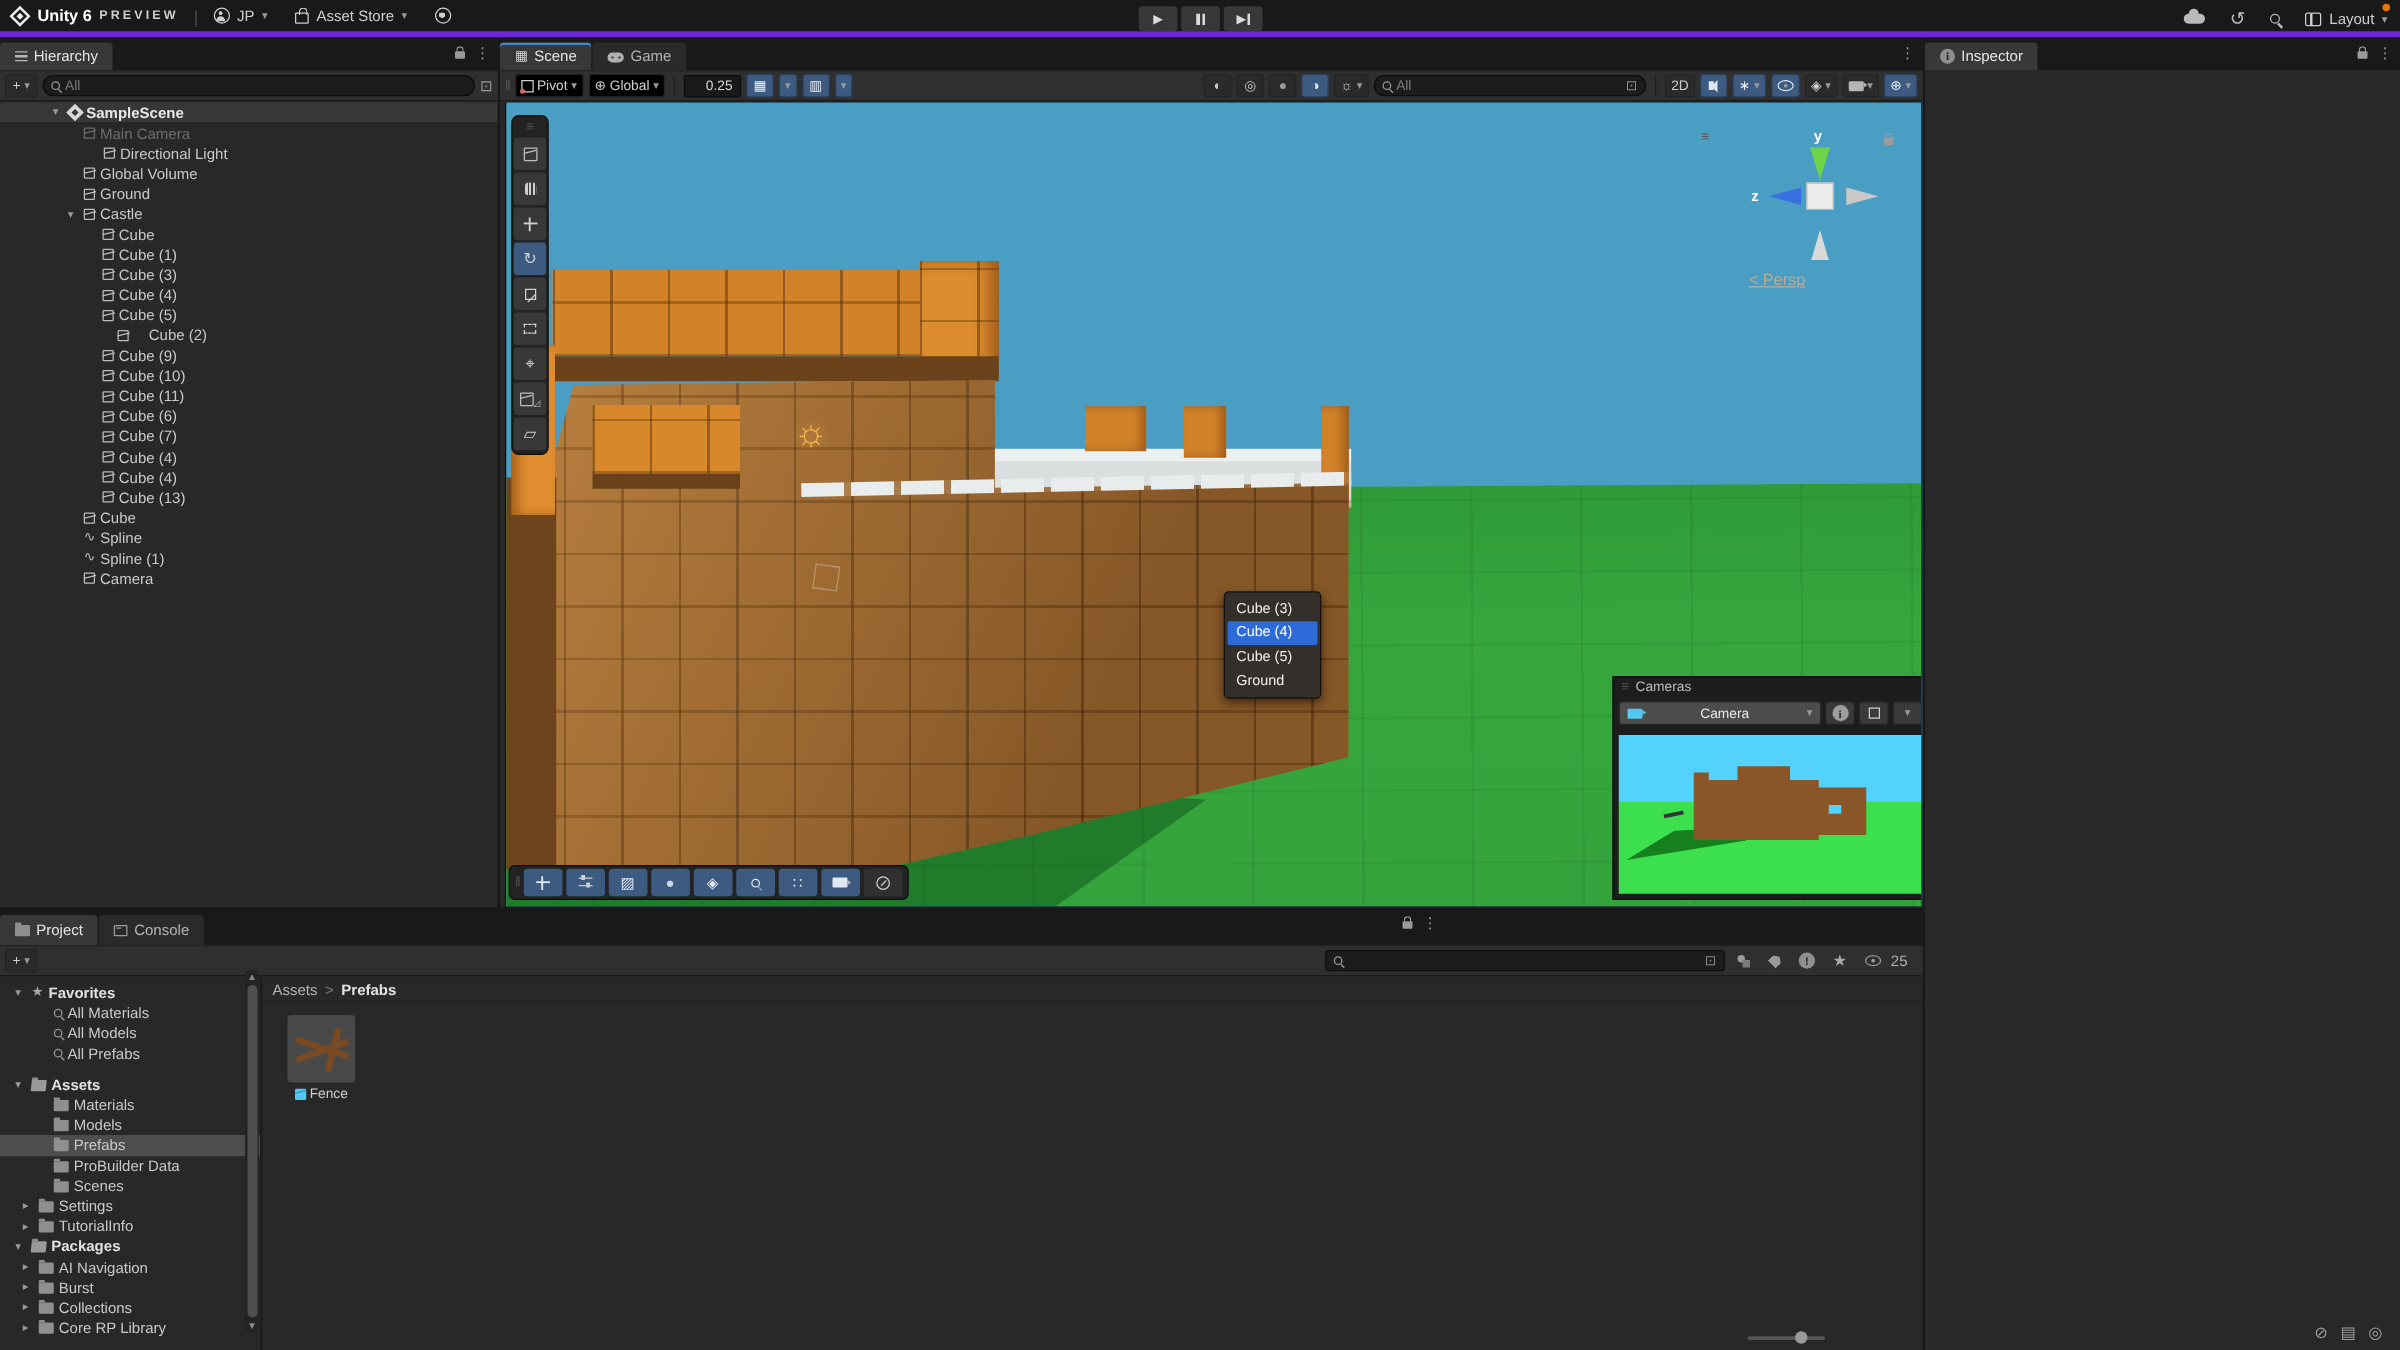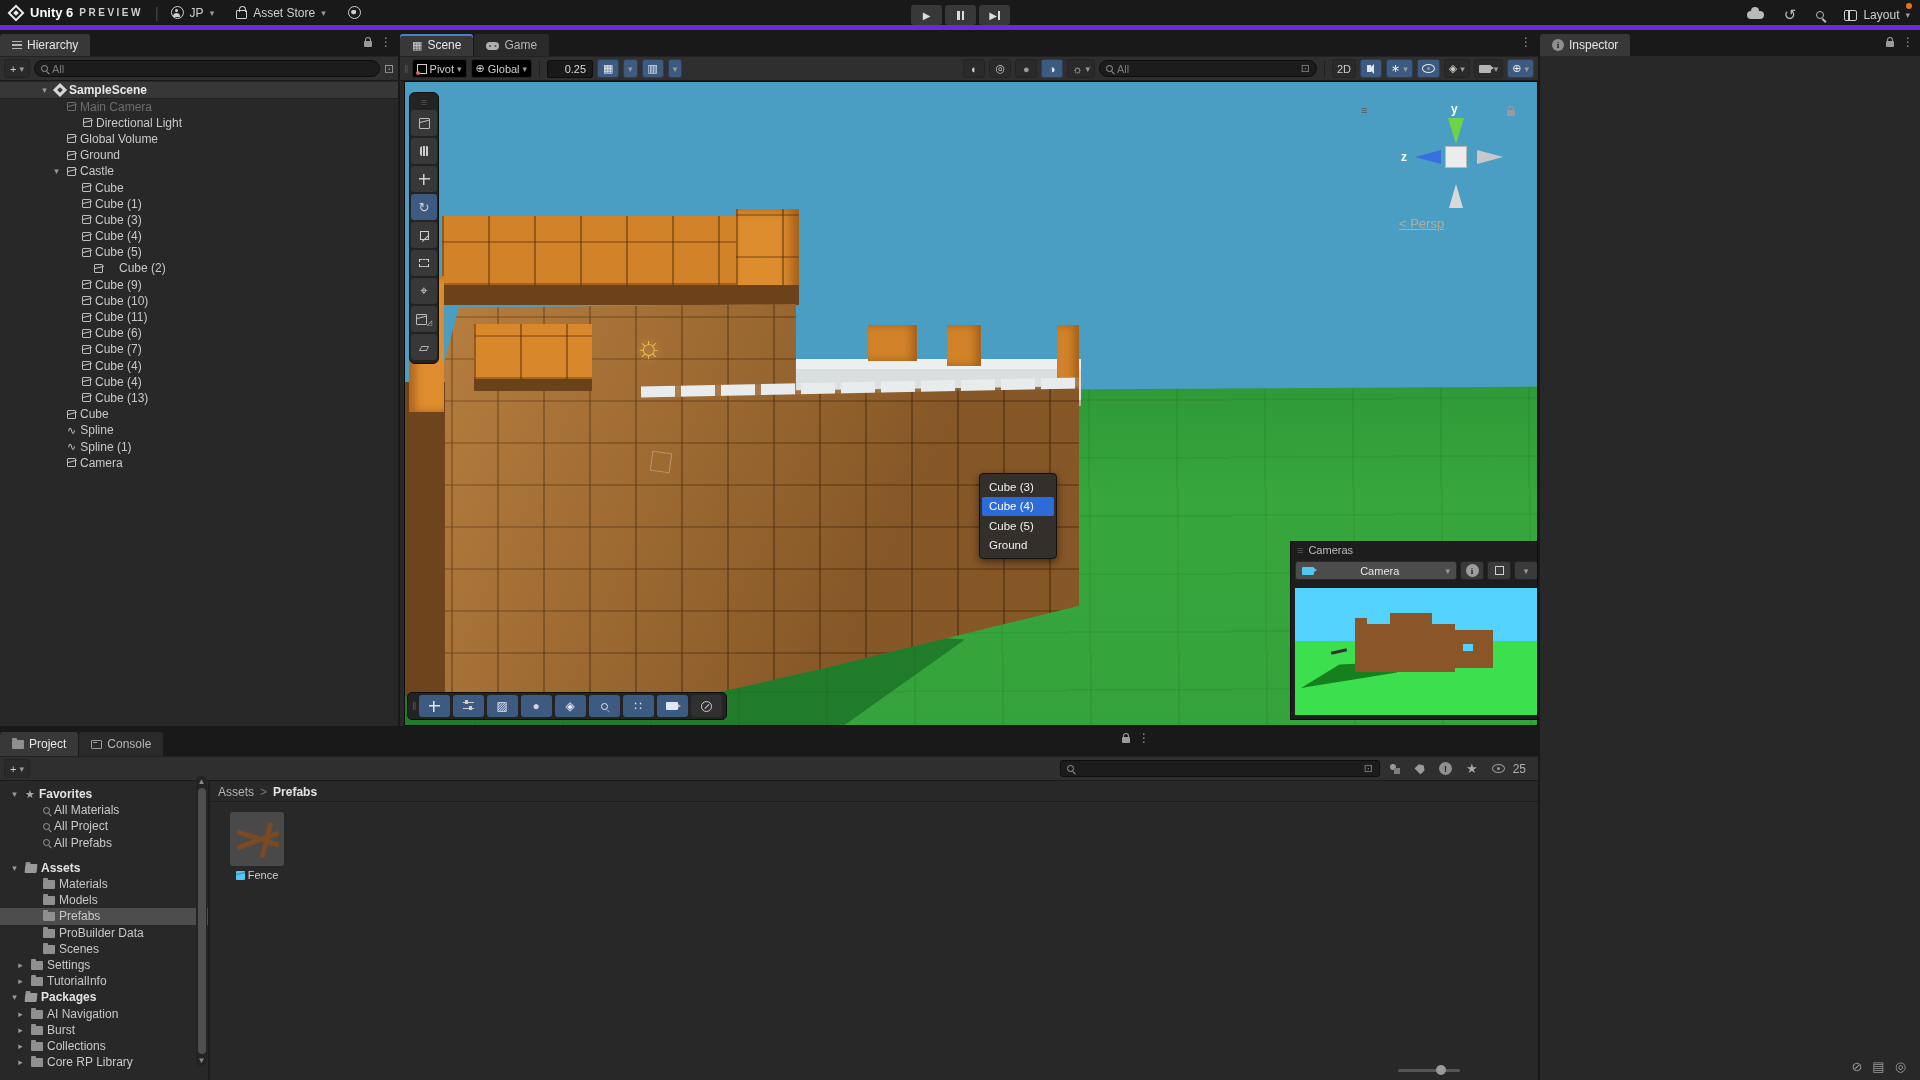--- a/index.html
+++ b/index.html
@@ -688,21 +688,21 @@
         <span class="lbl">Favorites</span>
       </div>
       <div class="trow" style="padding-left: 26px;">
         <span class="arr" style="visibility: hidden;">▸</span>
         <span class="ico i-magsm"></span>
         <span class="lbl">All Materials</span>
       </div>
       <div class="trow" style="padding-left: 26px;">
         <span class="arr" style="visibility: hidden;">▸</span>
         <span class="ico i-magsm"></span>
-        <span class="lbl">All Project</span>
+        <span class="lbl">All Models</span>
       </div>
       <div class="trow" style="padding-left: 26px;">
         <span class="arr" style="visibility: hidden;">▸</span>
         <span class="ico i-magsm"></span>
         <span class="lbl">All Prefabs</span>
       </div>
       <div class="trow bold" style="padding-left: 8px; margin-top: 9px;">
         <span class="arr">▾</span>
         <span class="ico i-folder open"></span>
         <span class="lbl">Assets</span>

